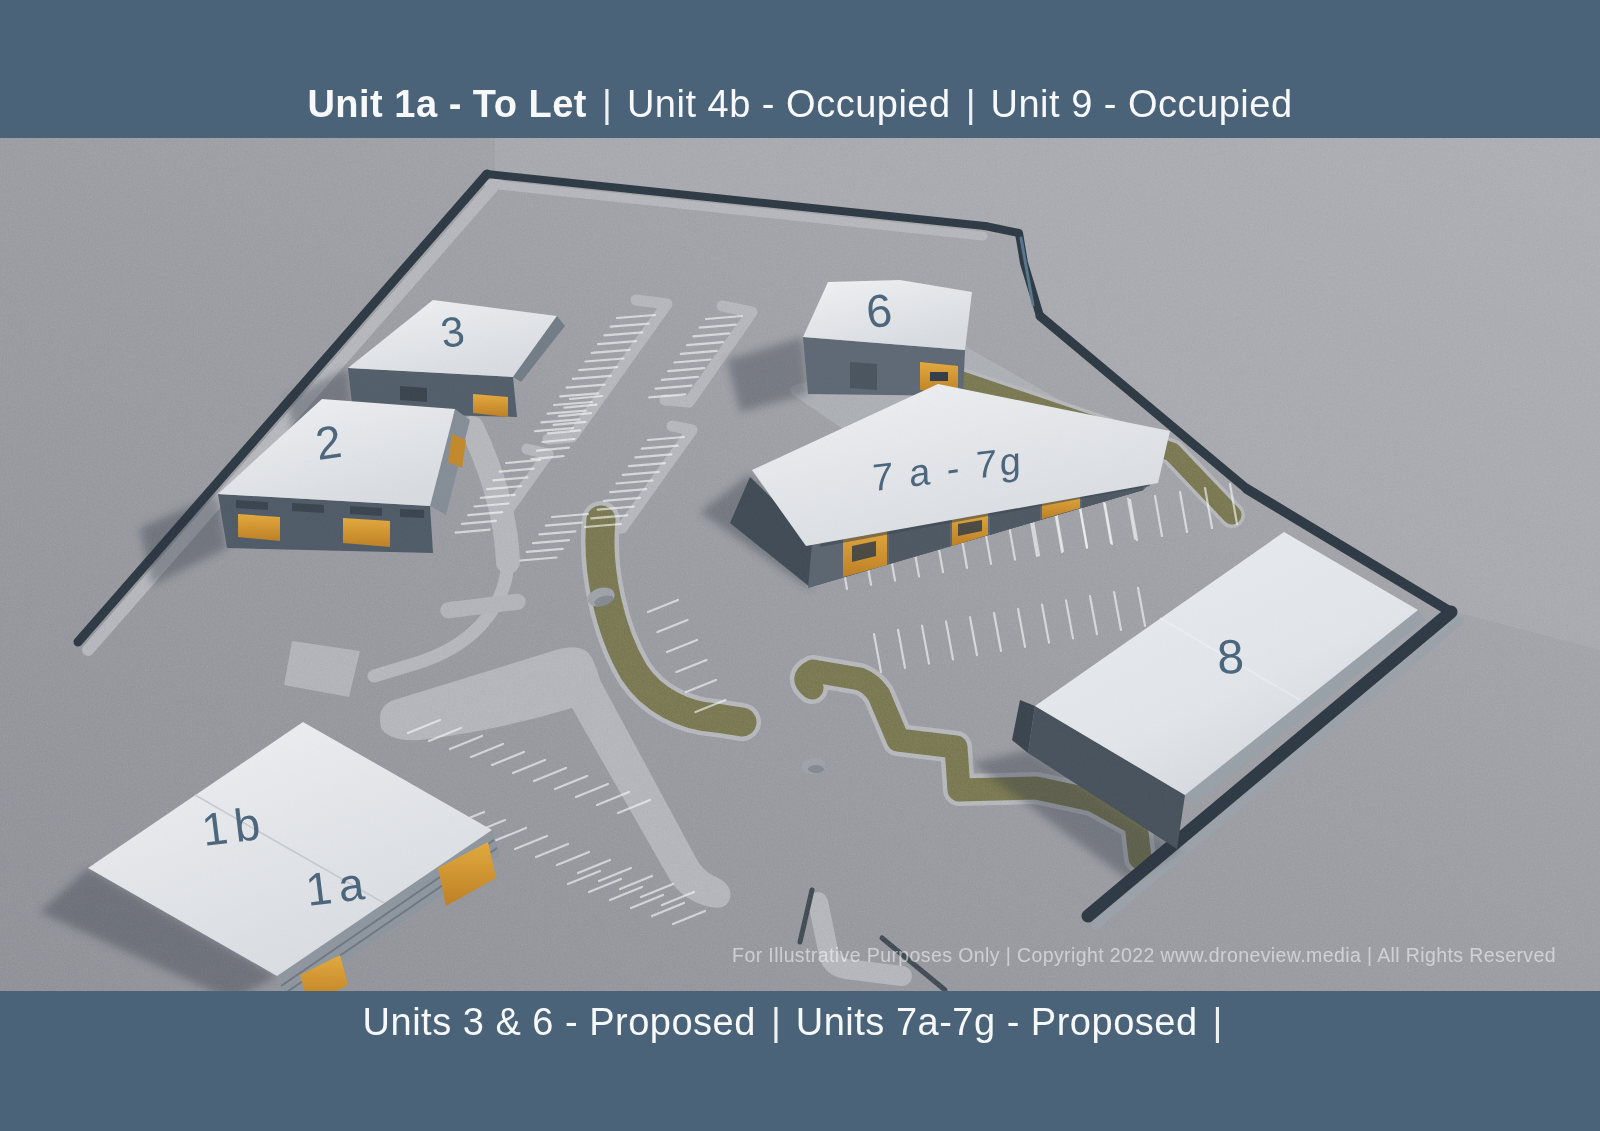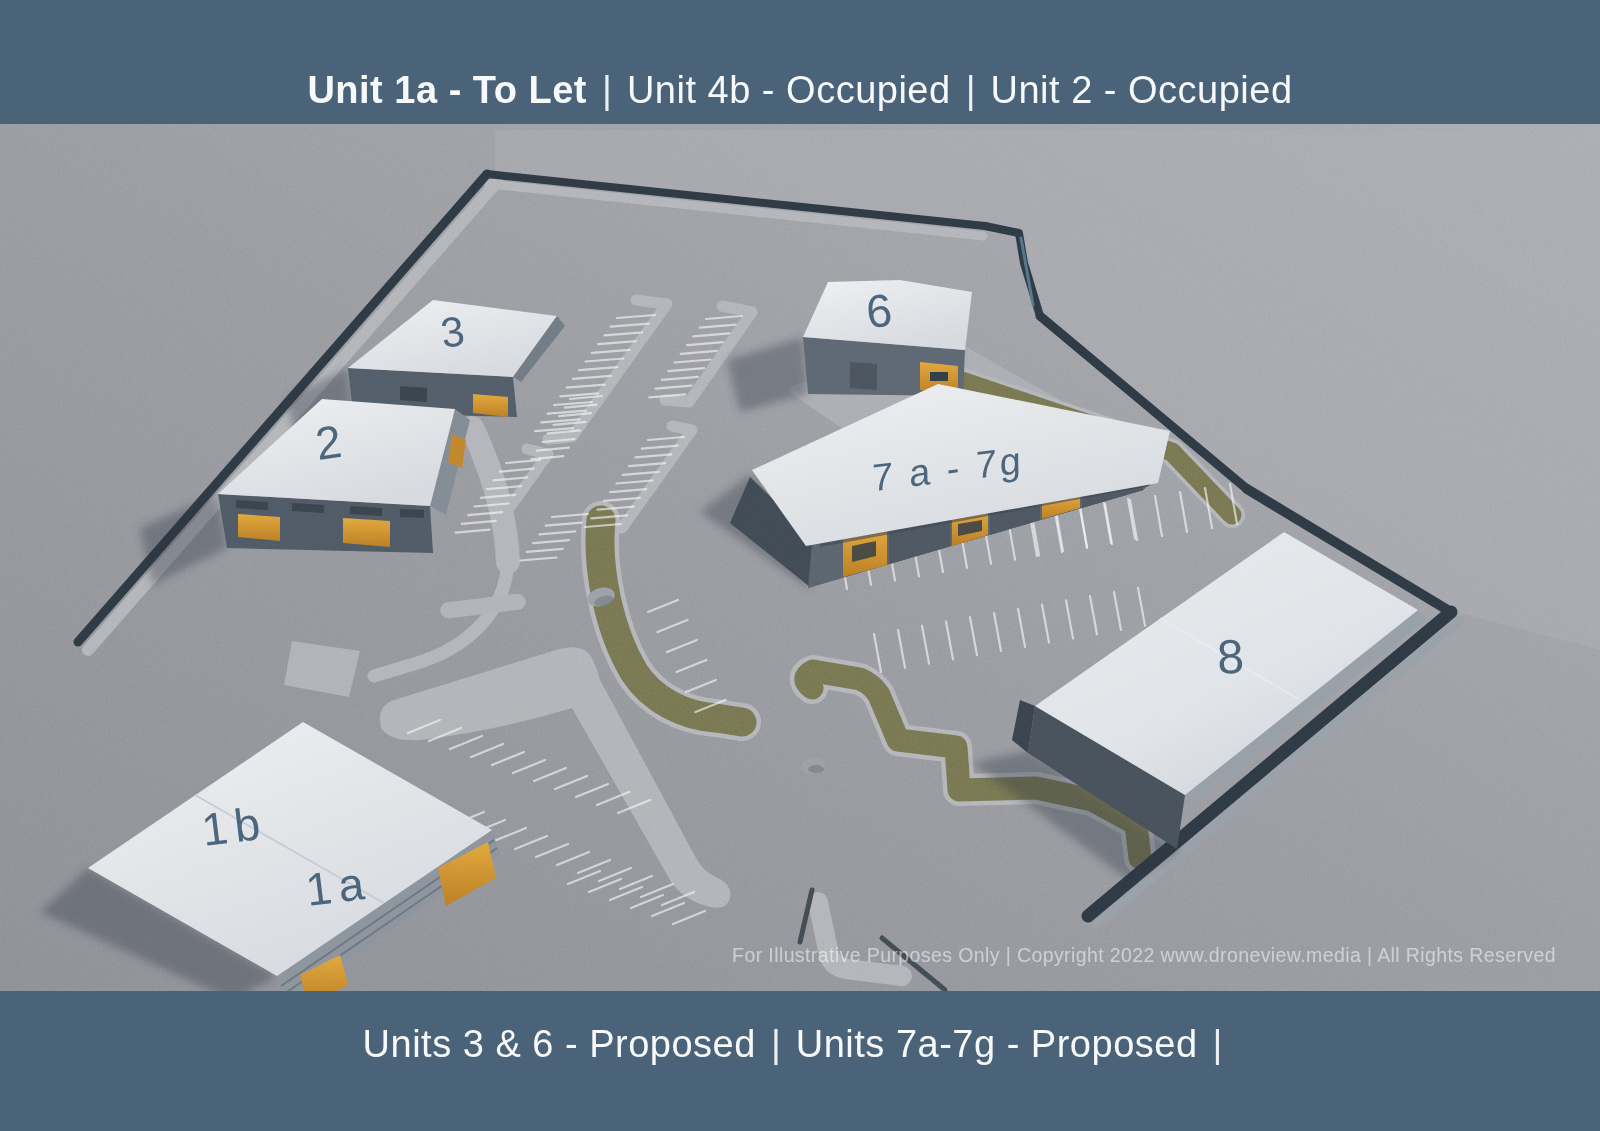--- a/index.html
+++ b/index.html
@@ -1,22 +1,22 @@
 <!DOCTYPE html>
 <html style="--c-banner: #4a6378; --c-label: #3d5a73; --c-door-accent: #d99a2f; --c-roof: #e9ebee; --c-grass: #75744a; --c-tarmac: #97999f; --c-hedge: #2c3843;"><head>
 <meta charset="utf-8">
 <style>
   html,body{margin:0;padding:0;background:#222;}
   .stage{position:relative;width:1600px;height:1131px;overflow:hidden;
          font-family:"Liberation Sans",sans-serif;background:#9b9da3;}
   .stage svg{position:absolute;left:0;top:0;}
   .banner{position:absolute;left:0;width:1600px;display:flex;justify-content:center;
           background:var(--c-banner,#4a6378);color:#f6f8f9;z-index:5;}
-  .banner.top{top:0;height:124px;align-items:flex-end;padding-bottom:12px;box-sizing:border-box;}
-  .banner.bottom{top:991px;height:140px;align-items:flex-start;padding-top:32px;box-sizing:border-box;}
+  .banner.top{top:0;height:138px;align-items:flex-end;padding-bottom:12px;box-sizing:border-box;}
+  .banner.bottom{top:991px;height:140px;align-items:flex-start;padding-top:10px;box-sizing:border-box;}
   .banner .seg{font-size:38px;letter-spacing:.5px;white-space:pre;}
   .banner .seg.bold{font-weight:700;}
   .banner .sep{font-size:38px;font-weight:300;margin:0 15px;opacity:.95;}
   .unit-label{fill:var(--c-label,#3d5a73);opacity:.92;font-family:"Liberation Sans",sans-serif;}
   .kerb{stroke:#b5b7bc;fill:none;stroke-linecap:round;stroke-linejoin:round;}
   .bays line{stroke:rgba(255,255,255,.62);stroke-width:2.2;stroke-linecap:round;}
   .watermark{fill:#ffffff;opacity:.52;font-size:19.5px;letter-spacing:.4px;
              font-family:"Liberation Sans",sans-serif;}
 </style>
 </head>
@@ -354,21 +354,21 @@
 
   <rect x="0" y="120" width="1600" height="900" filter="url(#grain)" opacity=".05"></rect>
   <text class="watermark" x="1556" y="962" text-anchor="end">For Illustrative Purposes Only | Copyright 2022 www.droneview.media | All Rights Reserved</text>
 </svg>
 
 <div class="banner top">
   <span class="seg bold">Unit 1a - To Let</span>
   <span class="sep">|</span>
   <span class="seg">Unit 4b - Occupied</span>
   <span class="sep">|</span>
-  <span class="seg">Unit 2 - Occupied</span>
+  <span class="seg">Unit 9 - Occupied</span>
 </div>
 
 <div class="banner bottom">
   <span class="seg">Units 3 &amp; 6 - Proposed</span>
   <span class="sep">|</span>
   <span class="seg">Units 7a-7g - Proposed</span>
   <span class="sep">|</span>
 </div>
 
 </div>

